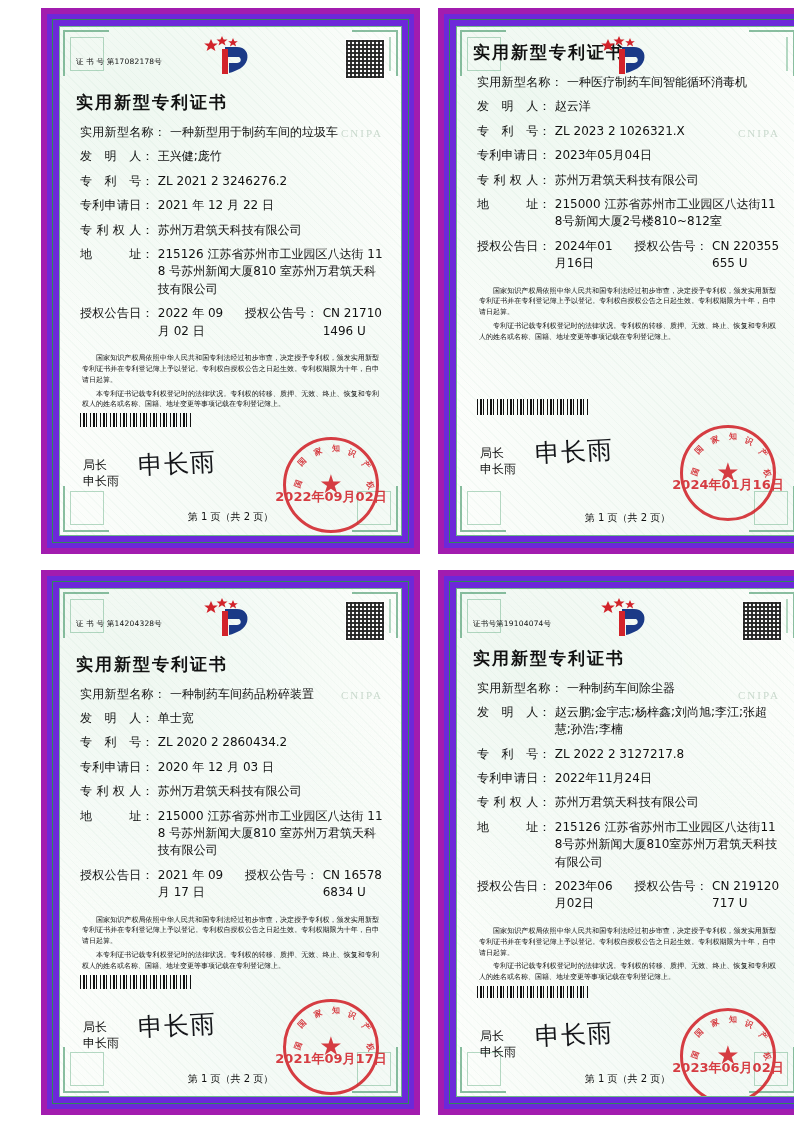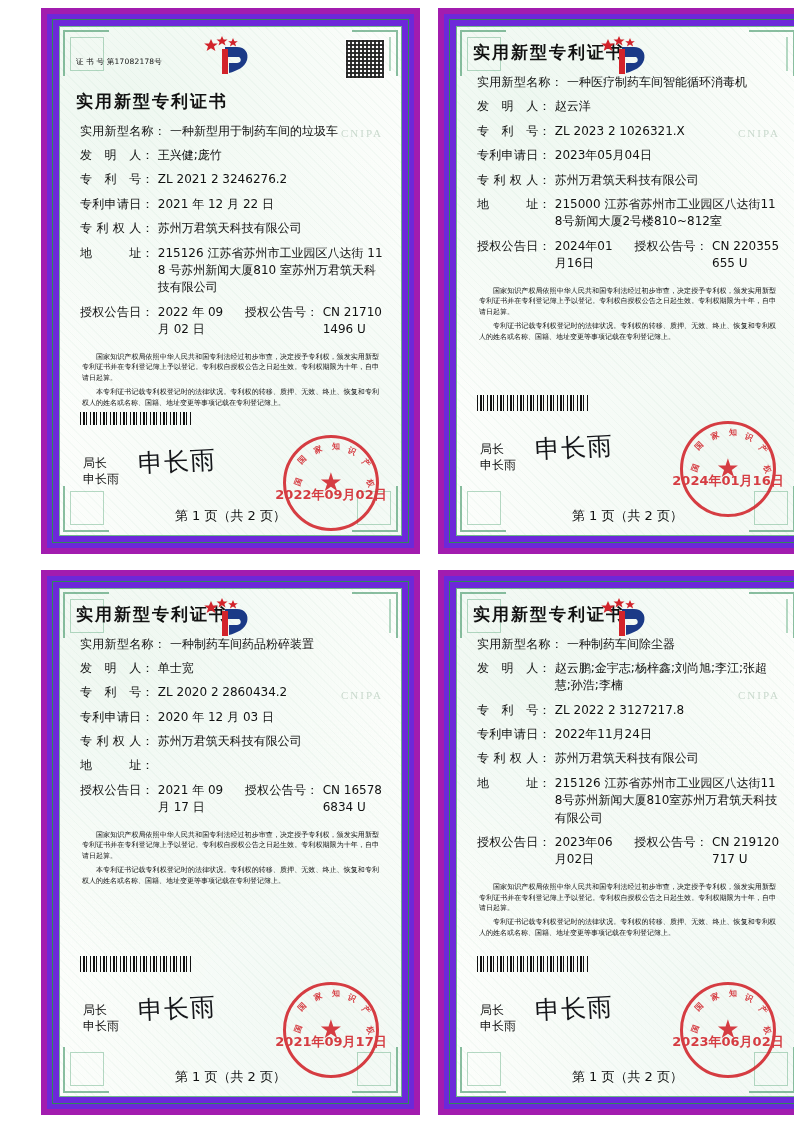--- a/index.html
+++ b/index.html
@@ -215,21 +215,21 @@
     left: 50%;
     bottom: 24px;
     transform: translateX(-50%);
     font-size: 13px;
     color: #d2232a;
     font-weight: bold;
     white-space: nowrap;
   }
   .footer {
     text-align: center;
-    font-size: 13px;
+    font-size: 10px;
     color: #111;
     padding-bottom: 4px;
   }
   .grain {
     position: absolute;
     inset: 0;
     background-image:
       repeating-linear-gradient(45deg, rgba(46,139,87,.035) 0 1px, transparent 1px 6px);
     pointer-events: none;
   }
@@ -438,20 +438,24 @@
   <div class="cert-cell">
     <div class="cert">
       <div class="cert-inner">
         <div class="grain"></div>
         <div class="orn tl"></div>
         <div class="orn tr"></div>
         <div class="orn bl"></div>
         <div class="orn br"></div>
 
         <div class="content">
+          <div class="row-top">
+            <div class="cert-no">证 书 号 第14204328号</div>
+            <div class="qr"></div>
+          </div>
           <div class="logo-wrap">
             <svg class="logo" viewBox="0 0 56 44" xmlns="http://www.w3.org/2000/svg">
               <g fill="#d2232a">
                 <polygon points="8,6 10,10.5 14.8,10.5 11,13.4 12.4,18 8,15.2 3.6,18 5,13.4 1.2,10.5 6,10.5"></polygon>
                 <polygon points="19,3 20.6,6.6 24.5,6.6 21.4,8.9 22.5,12.6 19,10.3 15.5,12.6 16.6,8.9 13.5,6.6 17.4,6.6"></polygon>
                 <polygon points="30,5 31.4,8.2 34.8,8.2 32.1,10.2 33.1,13.4 30,11.4 26.9,13.4 27.9,10.2 25.2,8.2 28.6,8.2"></polygon>
               </g>
               <path d="M22,14 L34,14 C42,14 46,20 44,27 C42,34 34,38 26,40 L26,30 L34,30 C38,30 39,26 36,24 L22,24 Z" fill="#1b3a87"></path>
               <path d="M19,16 L25,16 L25,41 L19,41 Z" fill="#d2232a"></path>
             </svg>
@@ -475,20 +479,21 @@
             <div class="field">
               <span class="f-label">专利申请日：</span>
               <span class="f-val">2020 年 12 月 03 日</span>
             </div>
             <div class="field">
               <span class="f-label">专 利 权 人：</span>
               <span class="f-val">苏州万君筑天科技有限公司</span>
             </div>
             <div class="field">
               <span class="f-label">地　　　址：</span>
+              <span class="f-val">215000 江苏省苏州市工业园区八达街 118 号苏州新闻大厦810 室苏州万君筑天科技有限公司</span>
             </div>
             <div class="field two">
               <span class="f-pair">
                 <span class="f-label">授权公告日：</span>
                 <span class="f-val">2021 年 09 月 17 日</span>
               </span>
               <span class="f-pair">
                 <span class="f-label">授权公告号：</span>
                 <span class="f-val">CN 165786834 U</span>
               </span>
@@ -533,20 +538,24 @@
   <div class="cert-cell">
     <div class="cert">
       <div class="cert-inner">
         <div class="grain"></div>
         <div class="orn tl"></div>
         <div class="orn tr"></div>
         <div class="orn bl"></div>
         <div class="orn br"></div>
 
         <div class="content">
+          <div class="row-top">
+            <div class="cert-no">证书号第19104074号</div>
+            <div class="qr"></div>
+          </div>
           <div class="logo-wrap">
             <svg class="logo" viewBox="0 0 56 44" xmlns="http://www.w3.org/2000/svg">
               <g fill="#d2232a">
                 <polygon points="8,6 10,10.5 14.8,10.5 11,13.4 12.4,18 8,15.2 3.6,18 5,13.4 1.2,10.5 6,10.5"></polygon>
                 <polygon points="19,3 20.6,6.6 24.5,6.6 21.4,8.9 22.5,12.6 19,10.3 15.5,12.6 16.6,8.9 13.5,6.6 17.4,6.6"></polygon>
                 <polygon points="30,5 31.4,8.2 34.8,8.2 32.1,10.2 33.1,13.4 30,11.4 26.9,13.4 27.9,10.2 25.2,8.2 28.6,8.2"></polygon>
               </g>
               <path d="M22,14 L34,14 C42,14 46,20 44,27 C42,34 34,38 26,40 L26,30 L34,30 C38,30 39,26 36,24 L22,24 Z" fill="#1b3a87"></path>
               <path d="M19,16 L25,16 L25,41 L19,41 Z" fill="#d2232a"></path>
             </svg>

